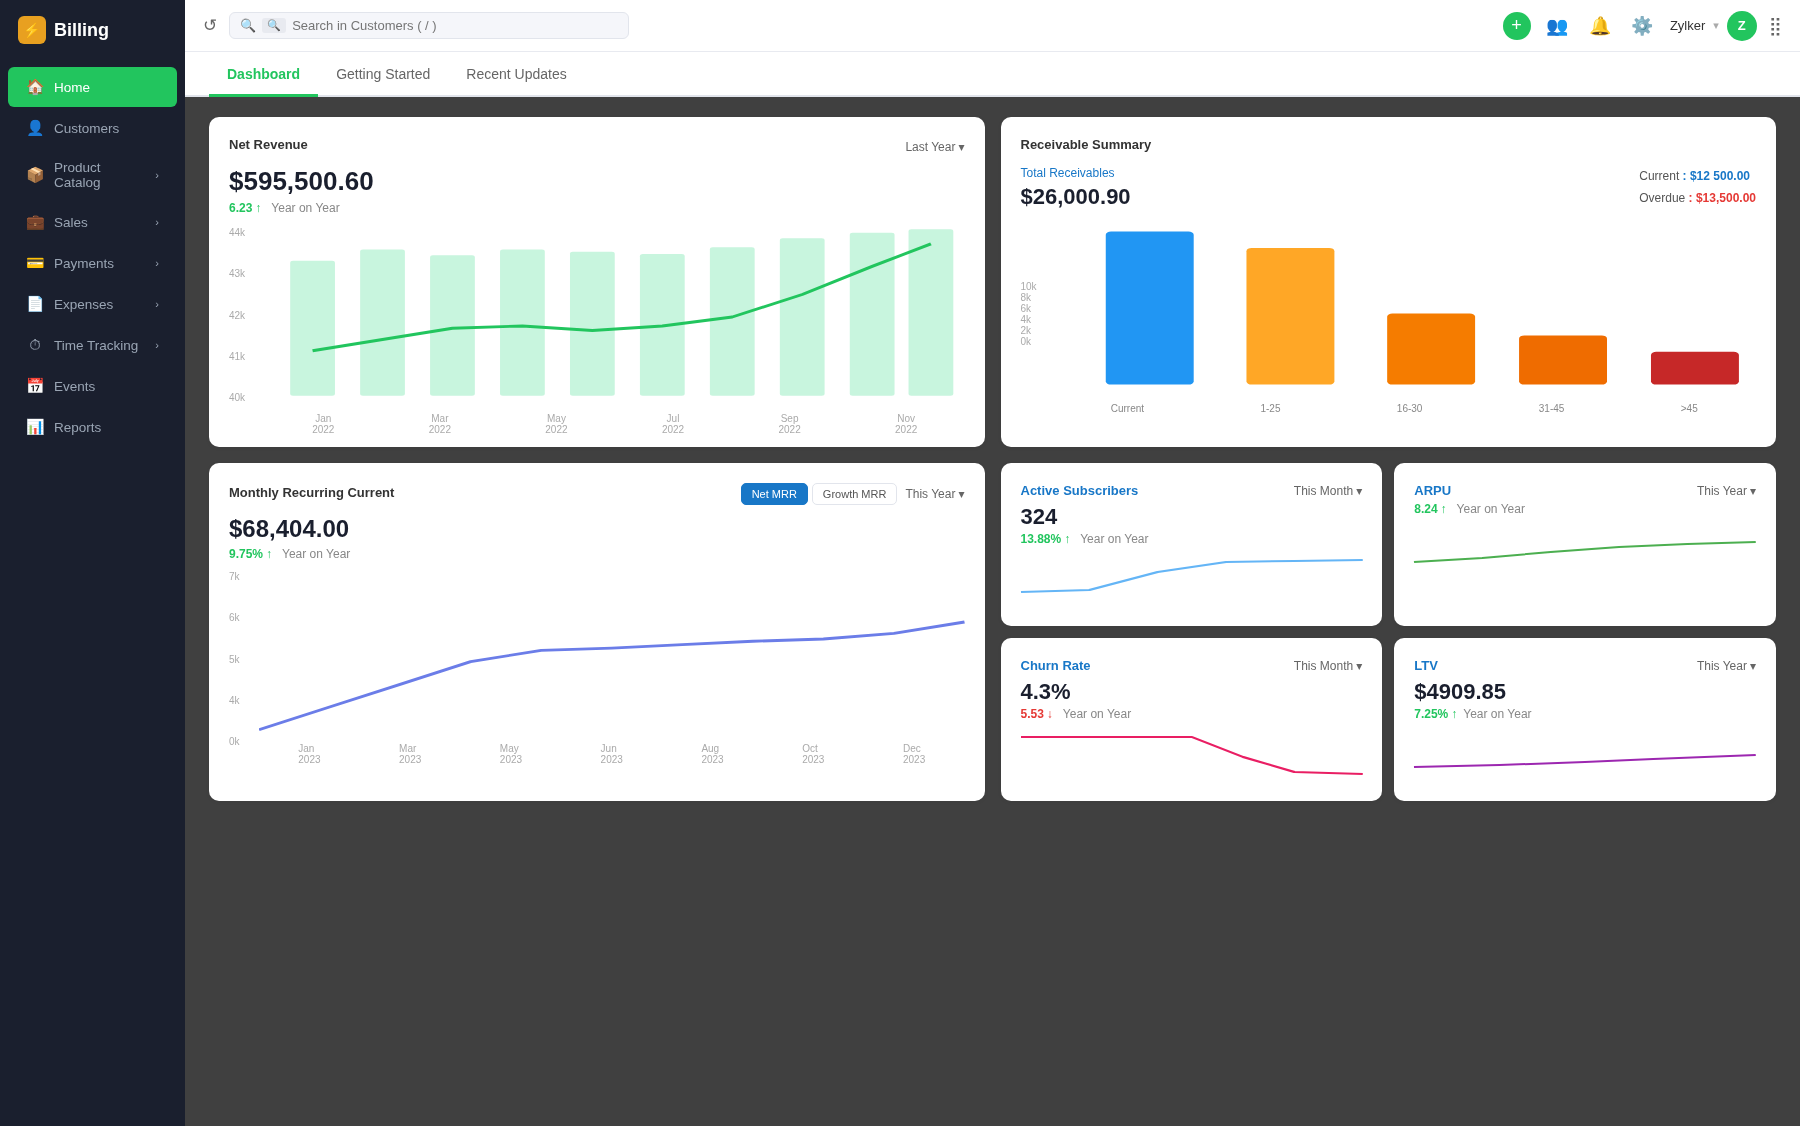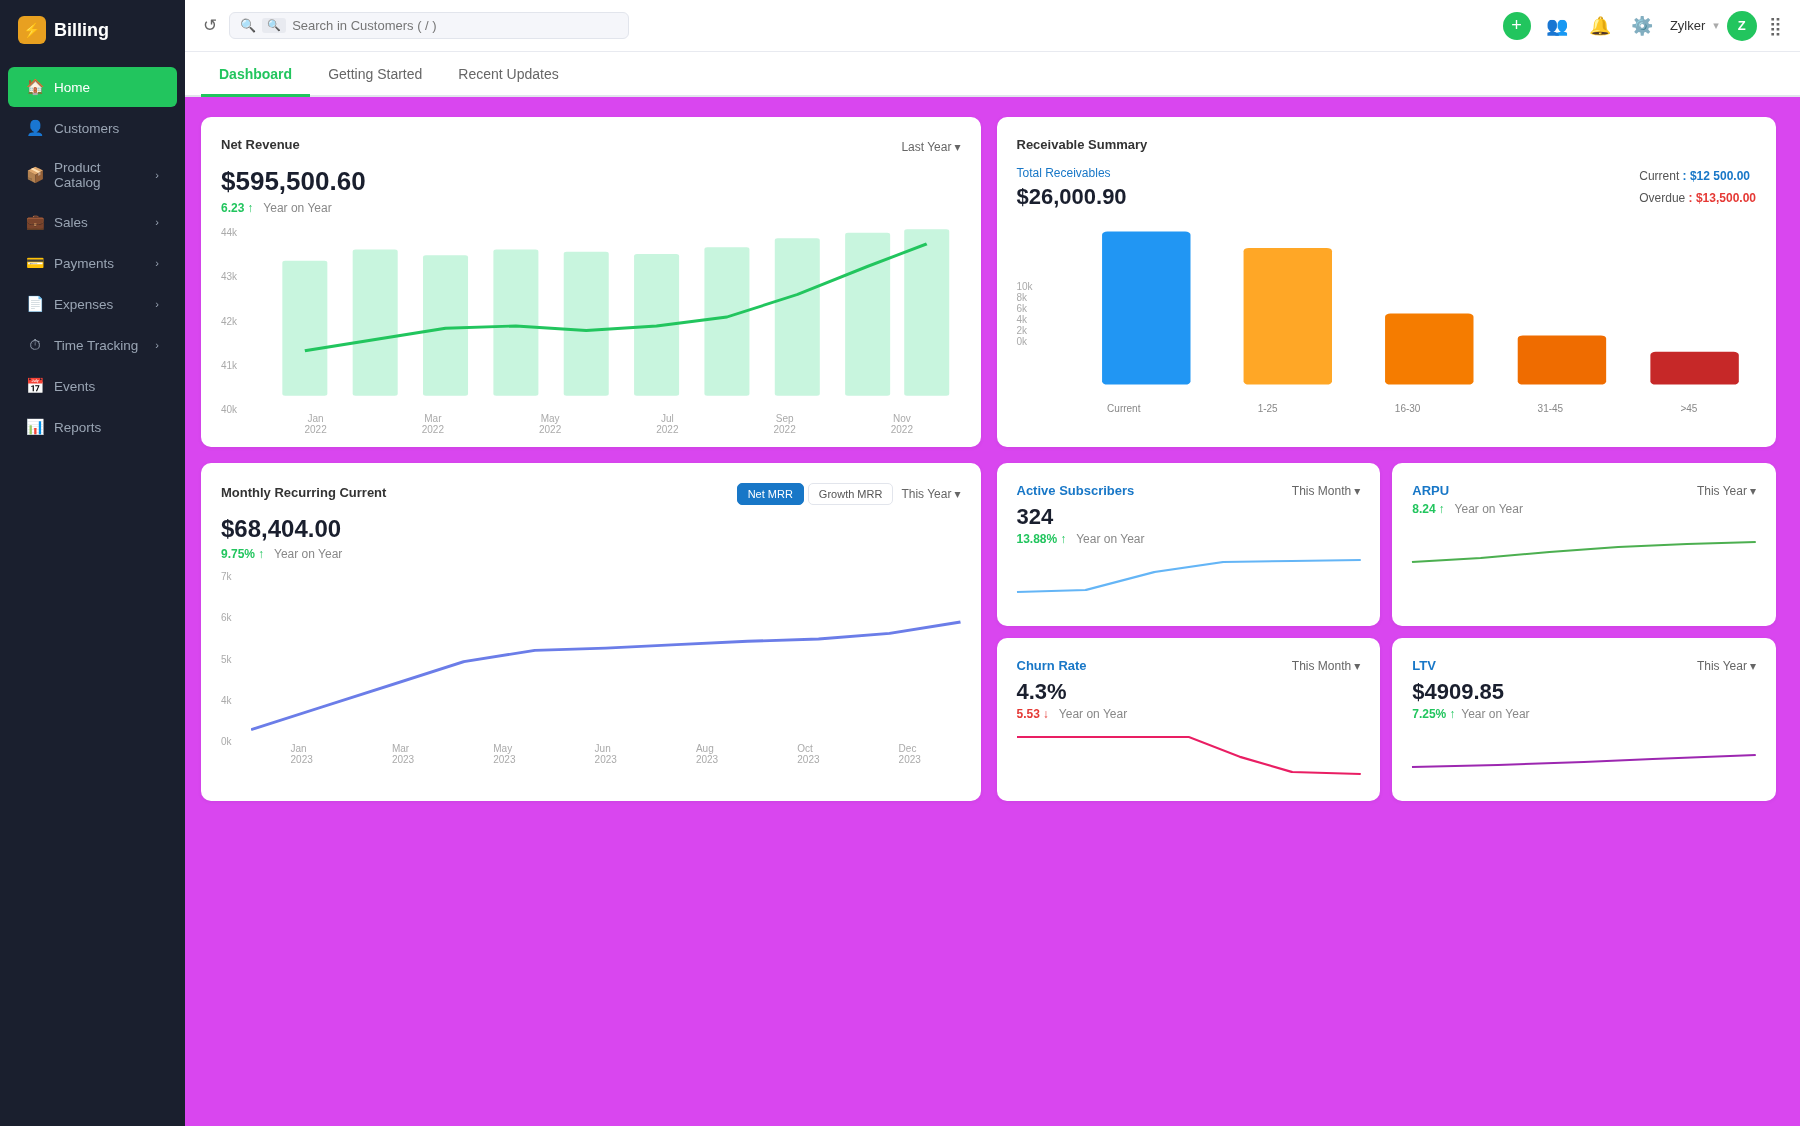--- a/index.html
+++ b/index.html
@@ -118,22 +118,22 @@
       border-radius: 50%;
       display: flex; align-items: center; justify-content: center;
       color: #fff; font-weight: 700; font-size: 13px;
     }
     .grid-icon { font-size: 18px; color: #666; cursor: pointer; }
 
     
     #content {
       flex: 1;
       overflow-y: auto;
-      padding: 0 24px 24px 16px;
-      background: #d946ef;
+      padding: 0 24px 24px 24px;
+      background: #404040;
     }
 
     
     .tabs {
       display: flex;
       gap: 0;
       border-bottom: 2px solid #e2e5ec;
       margin-bottom: 20px;
       background: #fff;
       margin-left: -24px;
@@ -191,21 +191,21 @@
     }
     .yoy-label { font-size: 12px; color: #888; margin-left: 6px; }
 
     
     .chart-container {
       margin-top: 12px;
       position: relative;
     }
     .y-labels {
       position: absolute;
-      left: 0; top: 0; bottom: 12px;
+      left: 0; top: 0; bottom: 24px;
       width: 36px;
       display: flex;
       flex-direction: column;
       justify-content: space-between;
       font-size: 10px;
       color: #aaa;
     }
     .x-labels {
       display: flex;
       justify-content: space-around;

